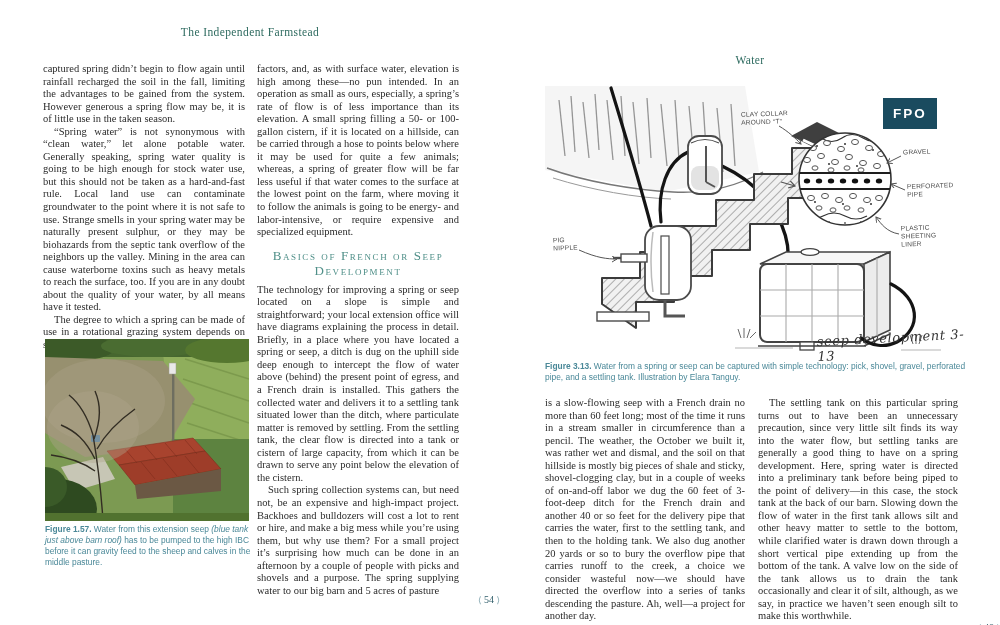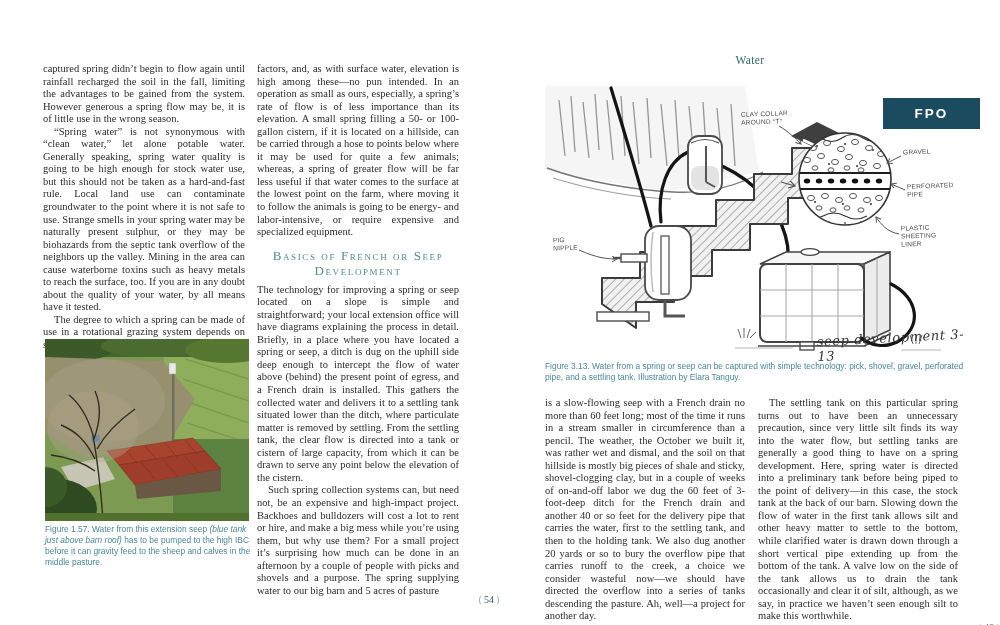--- a/index.html
+++ b/index.html
@@ -9,46 +9,47 @@
   .page-left{left:0;} .page-right{left:500px;margin-top:28px;}
   .running-head{position:absolute;top:26px;left:0;width:500px;text-align:center;
                 font-size:11.5px;color:#2d6a5f;letter-spacing:.4px;}
   .col{position:absolute;width:202px;font-size:10.5px;line-height:12.55px;text-align:justify;}
   .col p{margin:0;}
   .col p.ind{text-indent:11px;}
   .sect-heading{margin:9px 0 6px;text-align:center;color:#4f8f88;font-weight:normal;
                 font-variant:small-caps;font-size:13px;letter-spacing:1.6px;line-height:15px;}
   .caption{position:absolute;font-family:"Liberation Sans",sans-serif;font-size:8.4px;
            line-height:10.9px;color:#4a8898;}
-  .caption .cap-label{font-weight:normal;}
+  .caption .cap-label{font-weight:bold;}
   .caption .cap-italic{font-style:italic;}
   .folio{position:absolute;bottom:20px;left:0;width:500px;text-align:right;
          font-size:10px;color:#33606c;}
   .folio .chev{color:#7fa3ad;font-size:9px;}
   .photo{position:absolute;left:45px;top:339px;width:204px;height:182px;}
   .illus{position:absolute;left:45px;top:58px;width:430px;height:272px;}
   .illus svg{position:absolute;left:0;top:0;}
   .illus-label{position:absolute;font-family:"Liberation Sans",sans-serif;font-size:6.6px;
                line-height:7.8px;color:#4a4a4a;letter-spacing:.2px;white-space:pre-line;
                transform:rotate(-2deg);}
   .seep-label{position:absolute;font-family:"DejaVu Serif",serif;font-style:italic;
               font-size:13px;color:#333;transform:rotate(-3deg);letter-spacing:.6px;}
-  .fpo{position:absolute;left:338px;top:12px;width:97px;height:31px;background:#1a4b5f;
+  .fpo{position:absolute;left:338px;top:12px;width:54px;height:31px;background:#1a4b5f;
        color:#fff;font-family:"Liberation Sans",sans-serif;font-weight:bold;font-size:13.5px;
        letter-spacing:2px;display:flex;align-items:center;justify-content:center;}
 </style>
 </head>
 <body>
 
 <div class="spread">
 
   <div class="page page-left">
+    <div class="running-head">The Independent Farmstead</div>
 
     <div class="col" style="left:43px;top:63px;">
-      <p>captured spring didn’t begin to flow again until rainfall recharged the soil in the fall, limiting the advantages to be gained from the system. However generous a spring flow may be, it is of little use in the wrong season.</p>
+      <p>captured spring didn’t begin to flow again until rainfall recharged the soil in the fall, limiting the advantages to be gained from the system. However generous a spring flow may be, it is of little use in the taken season.</p>
       <p class="ind">“Spring water” is not synonymous with “clean water,” let alone potable water. Generally speaking, spring water quality is going to be high enough for stock water use, but this should not be taken as a hard-and-fast rule. Local land use can contaminate groundwater to the point where it is not safe to use. Strange smells in your spring water may be naturally present sulphur, or they may be biohazards from the septic tank overflow of the neighbors up the valley. Mining in the area can cause waterborne toxins such as heavy metals to reach the surface, too. If you are in any doubt about the quality of your water, by all means have it tested.</p>
       <p class="ind">The degree to which a spring can be made of use in a rotational grazing system depends on several</p>
     </div>
 
     <div class="col" style="left:257px;top:63px;">
       <p>factors, and, as with surface water, elevation is high among these—no pun intended. In an operation as small as ours, especially, a spring’s rate of flow is of less importance than its elevation. A small spring filling a 50- or 100-gallon cistern, if it is located on a hillside, can be carried through a hose to points below where it may be used for quite a few animals; whereas, a spring of greater flow will be far less useful if that water comes to the surface at the lowest point on the farm, where moving it to follow the animals is going to be energy- and labor-intensive, or require expensive and specialized equipment.</p>
       <h3 class="sect-heading">Basics of French or Seep Development</h3>
       <p>The technology for improving a spring or seep located on a slope is simple and straightforward; your local extension office will have diagrams explaining the process in detail. Briefly, in a place where you have located a spring or seep, a ditch is dug on the uphill side deep enough to intercept the flow of water above (behind) the present point of egress, and a French drain is installed. This gathers the collected water and delivers it to a settling tank situated lower than the ditch, where particulate matter is removed by settling. From the settling tank, the clear flow is directed into a tank or cistern of large capacity, from which it can be drawn to serve any point below the elevation of the cistern.</p>
       <p class="ind">Such spring collection systems can, but need not, be an expensive and high-impact project. Backhoes and bulldozers will cost a lot to rent or hire, and make a big mess while you’re using them, but why use them? For a small project it’s surprising how much can be done in an afternoon by a couple of people with picks and shovels and a purpose. The spring supplying water to our big barn and 5 acres of pasture</p>
     </div>

